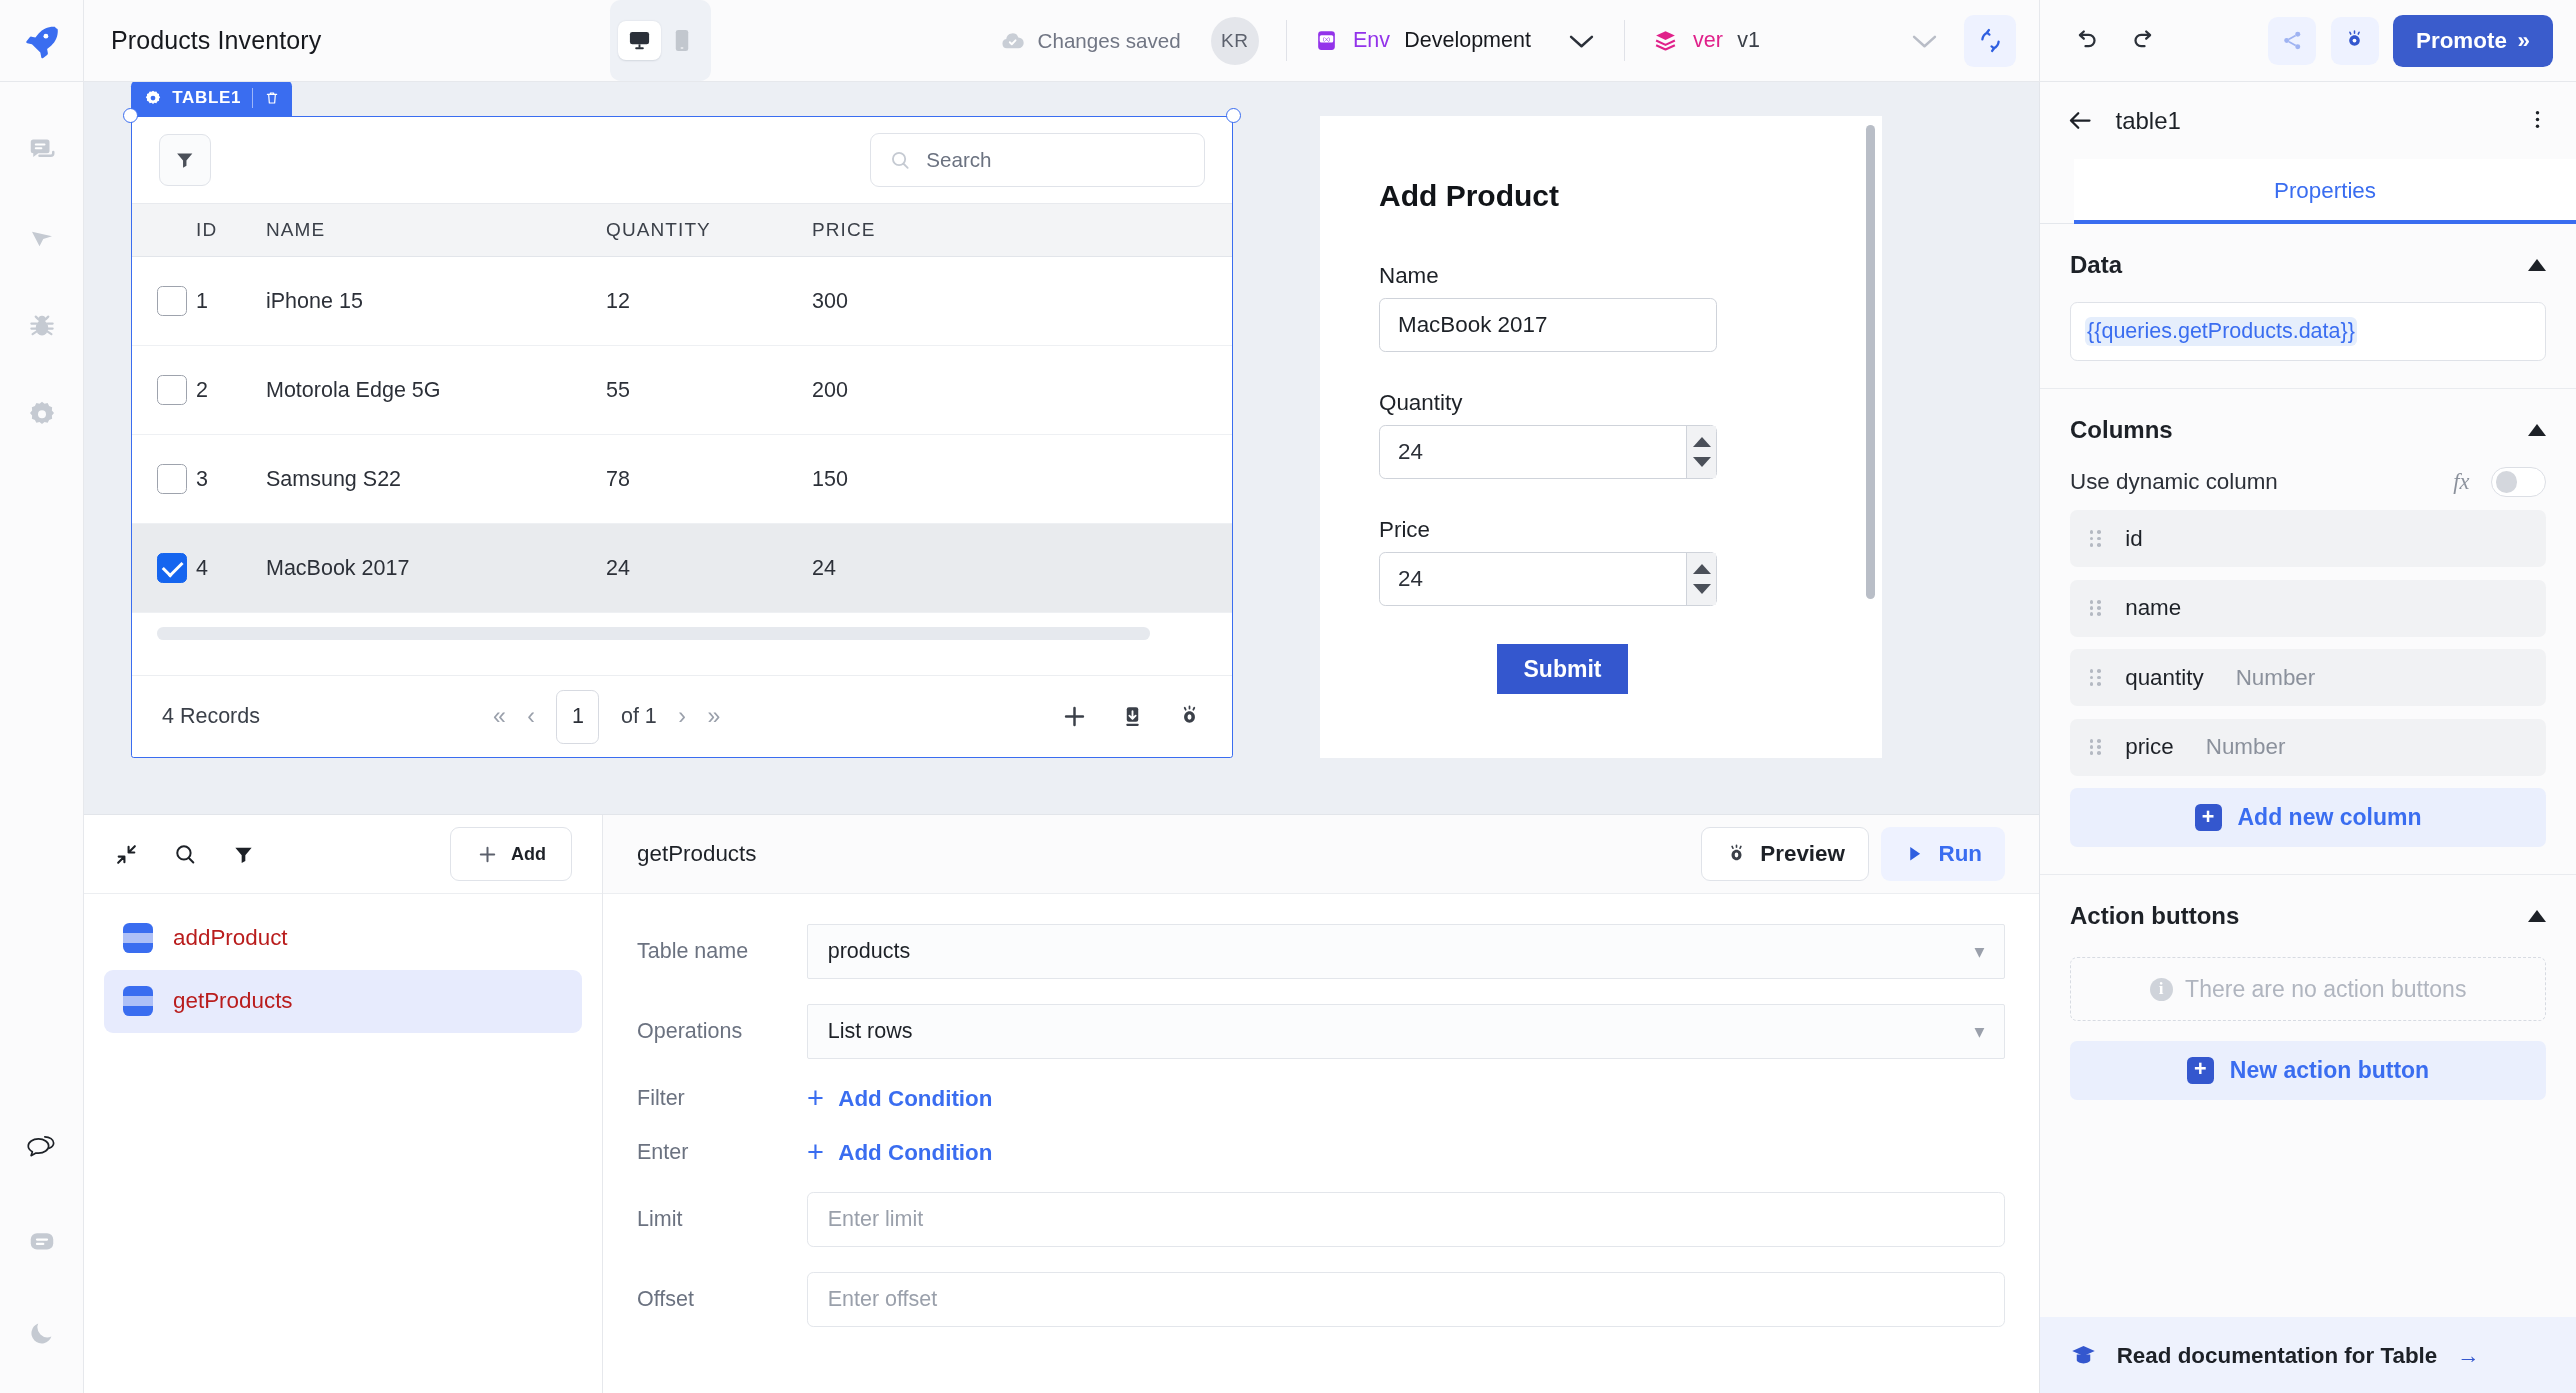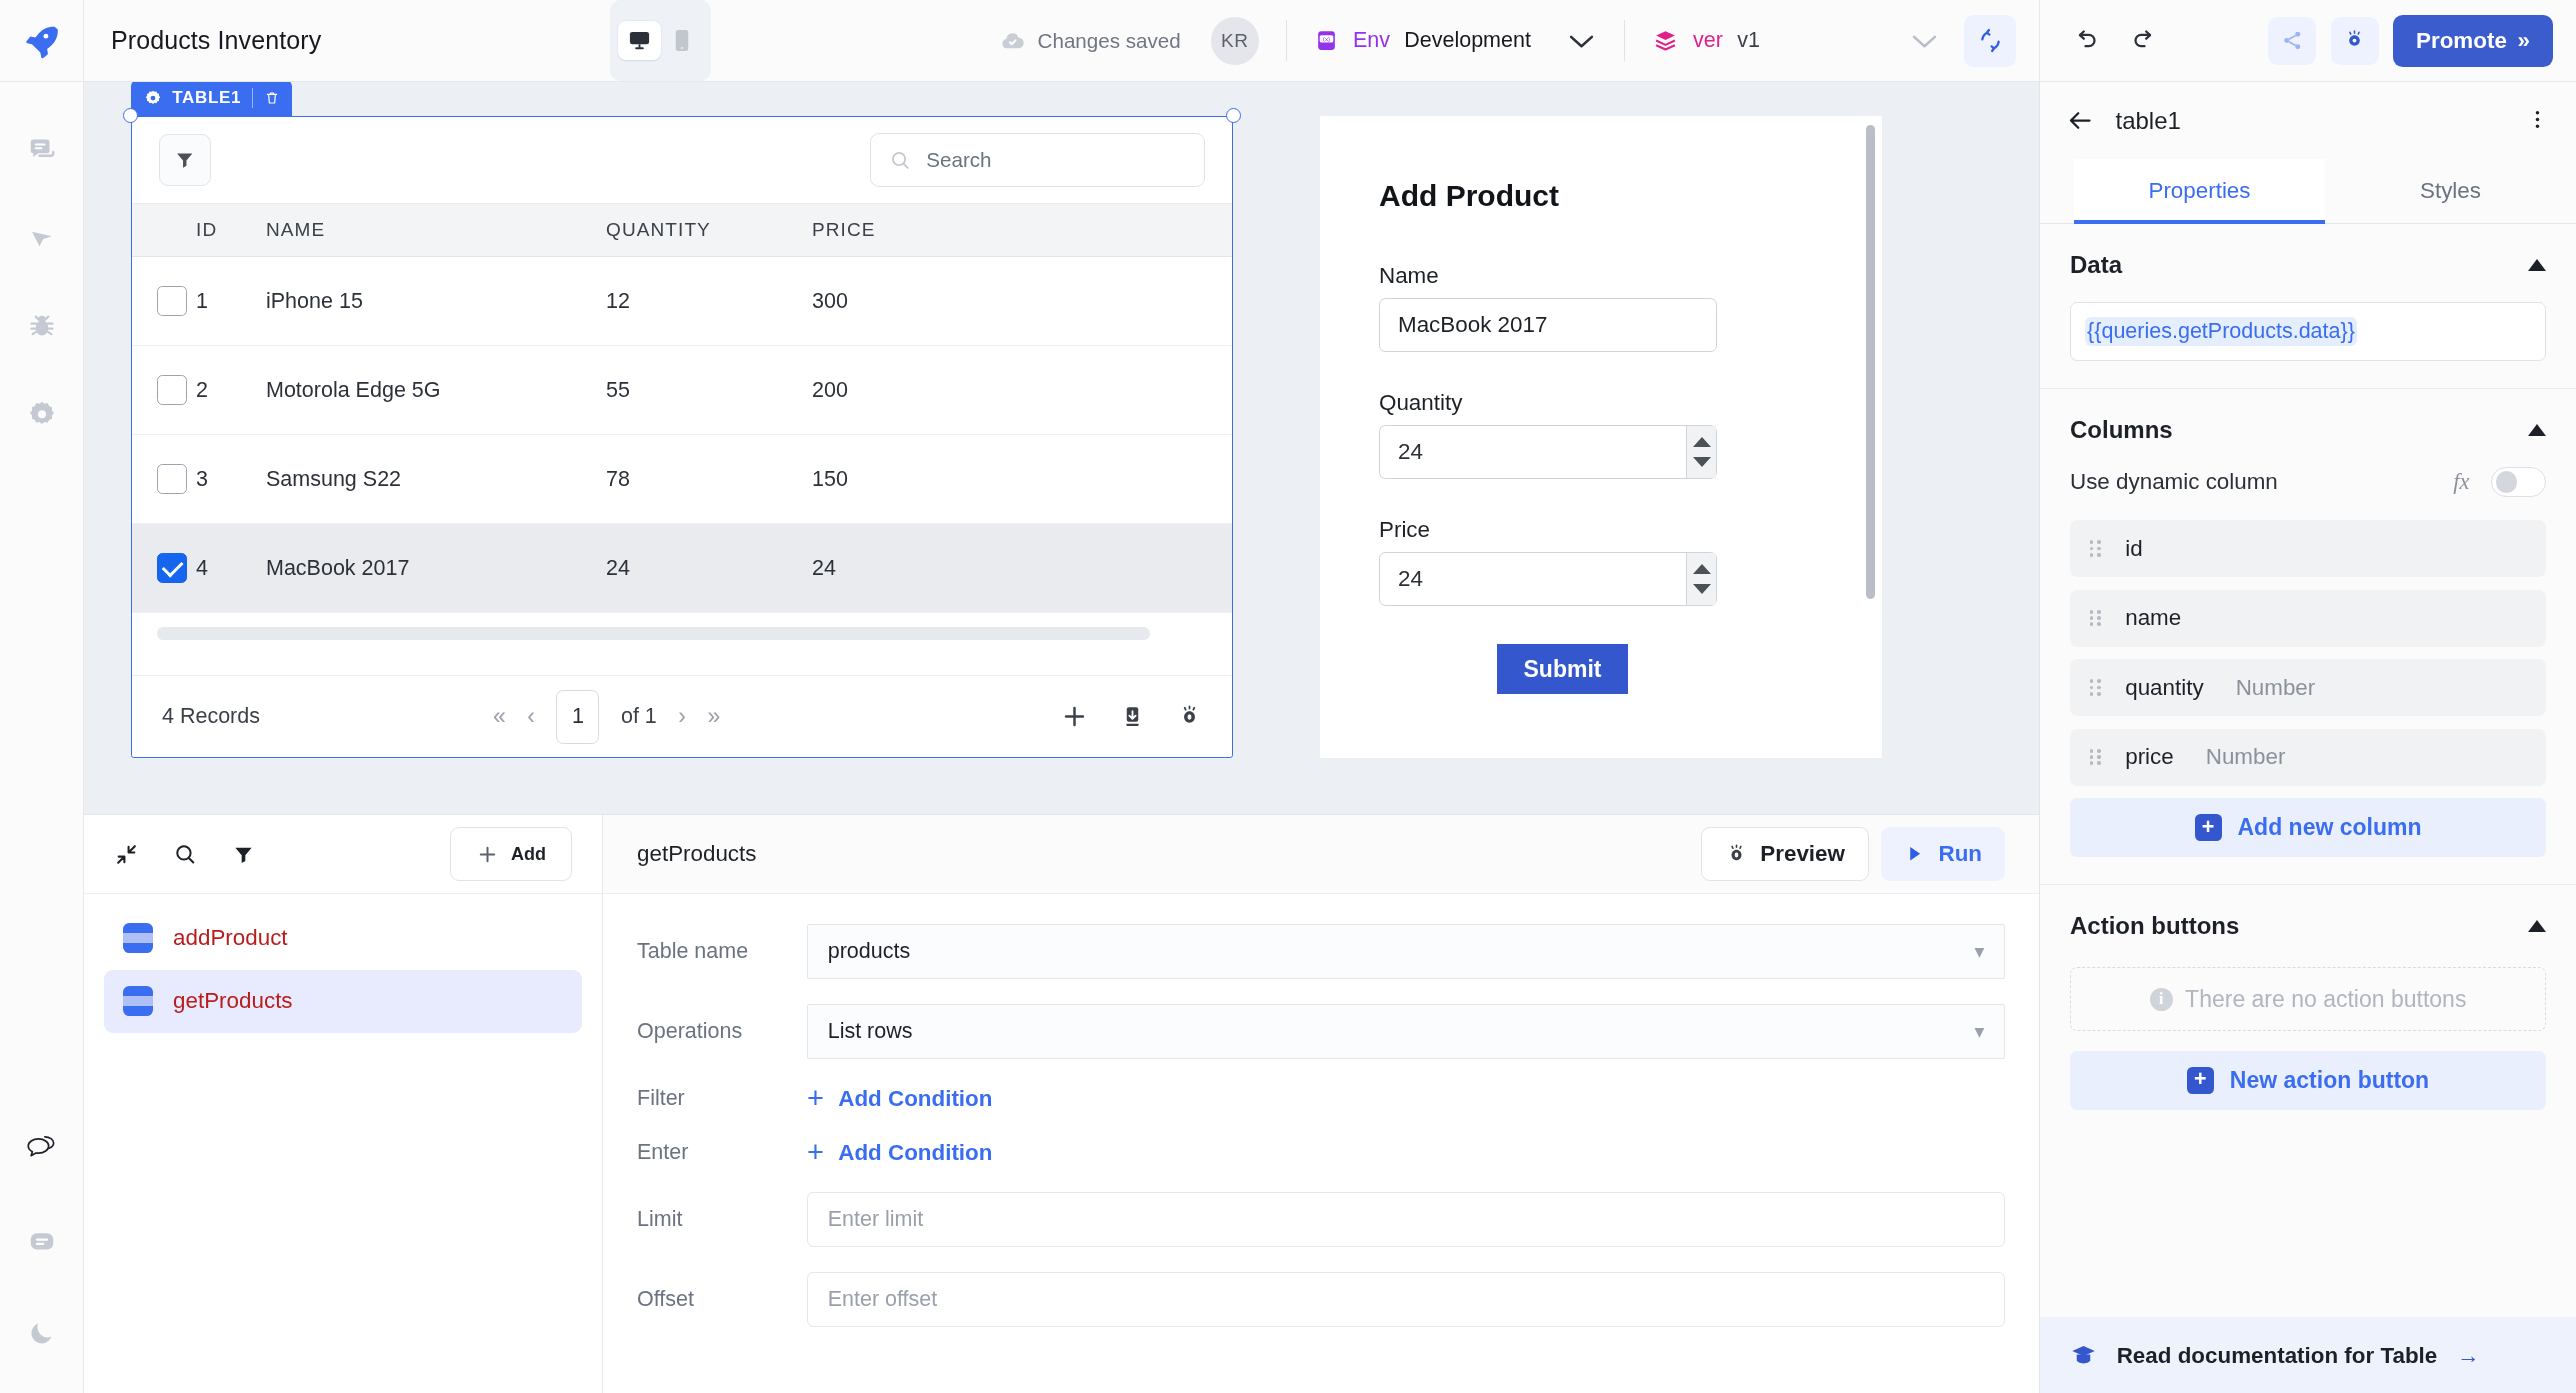--- a/index.html
+++ b/index.html
@@ -265,21 +265,21 @@
   .rp-sec-title { font-size: 24px; font-weight: 700; color: #1d2127; }
   .caret-up {
     margin-left: auto; width: 0; height: 0; border-left: 9.8px solid transparent;
     border-right: 9.8px solid transparent; border-bottom: 12.5px solid #1d2127;
   }
   .data-field {
     height: 59px; border: 0.9px solid #dfe2e8; border-radius: 7.2px; background: #fff;
     display: flex; align-items: center; padding: 0 14.3px;
   }
   .code-chip { background: #e5eefc; color: #3a6df0; font-size: 21.5px; padding: 1.8px 1.8px; border-radius: 6px; }
-  .dyn-row { display: flex; align-items: center; margin-bottom: 23px; }
+  .dyn-row { display: flex; align-items: center; margin-bottom: 13px; }
   .dyn-lab { font-size: 22.4px; color: #2c3038; }
   .fx { margin-left: auto; font-size: 22.4px; color: #8b919c; font-style: italic; font-family: "Liberation Serif", serif; }
   .toggle {
     margin-left: 21.5px; width: 55px; height: 30px; border-radius: 15px; border: 0.9px solid #dcdfe5;
     background: #fff; display: flex; align-items: center; padding: 0 3.6px;
   }
   .toggle .knob { width: 21.5px; height: 21.5px; border-radius: 50%; background: #d4d7dd; }
   .col-row {
     height: 57px; background: #f1f2f4; border-radius: 7.2px; display: flex; align-items: center;
     gap: 23px; padding: 0 19.7px; margin-bottom: 12.5px;
@@ -753,21 +753,20 @@
           <svg width="23" height="23" viewBox="0 0 24 24">
             <circle cx="12" cy="5" r="1.8" fill="#1d2127"></circle>
             <circle cx="12" cy="12" r="1.8" fill="#1d2127"></circle>
             <circle cx="12" cy="19" r="1.8" fill="#1d2127"></circle>
           </svg>
         </div>
       </div>
 
       <div class="rp-tabs">
         <div class="rp-tab active">Properties</div>
-        <div class="rp-tab">Styles</div>
       </div>
 
       <div class="rp-section">
         <div class="rp-sec-head">
           <span class="rp-sec-title">Data</span>
           <span class="caret-up"></span>
         </div>
         <div class="data-field">
           <span class="code-chip">{{queries.getProducts.data}}</span>
         </div>

